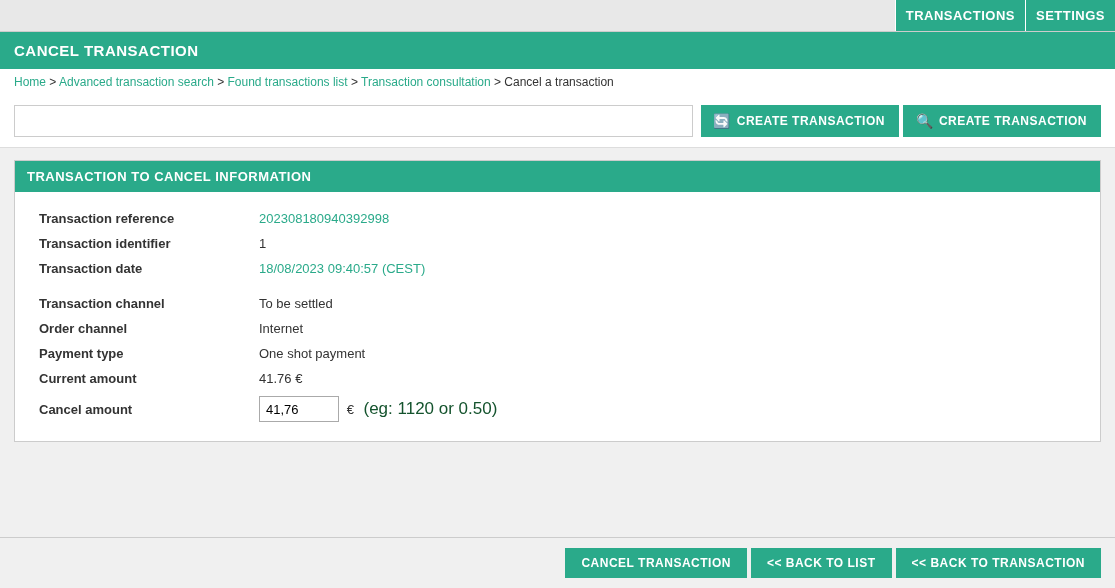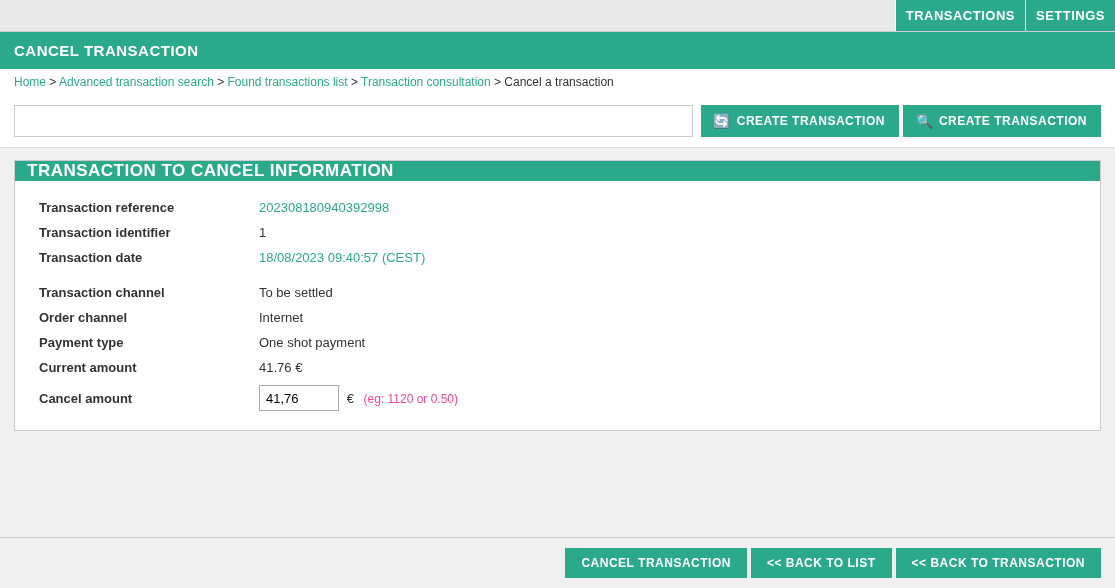--- a/index.html
+++ b/index.html
@@ -95,22 +95,22 @@
 
     
     .section {
       margin: 12px 14px;
       border: 1px solid #ccc;
       background: white;
     }
     .section-header {
       background: #2aaa8a;
       color: white;
-      padding: 0 12px;
-      font-size: 17px;
+      padding: 8px 12px;
+      font-size: 13px;
       font-weight: bold;
       letter-spacing: 0.5px;
     }
     .section-body {
       padding: 14px 16px;
     }
 
     
     .info-table {
       width: 100%;
@@ -134,22 +134,22 @@
 
     
     .cancel-input {
       width: 80px;
       height: 26px;
       border: 1px solid #aaa;
       padding: 8px 6px;
       font-size: 13px;
     }
     .cancel-hint {
-      color: #ec4899;
-      font-size: 12px;
+      color: #14532d;
+      font-size: 17px;
       margin-left: 6px;
     }
 
     
     .info-table .spacer-row td { height: 8px; }
 
     
     .footer-bar {
       display: flex;
       justify-content: flex-end;

